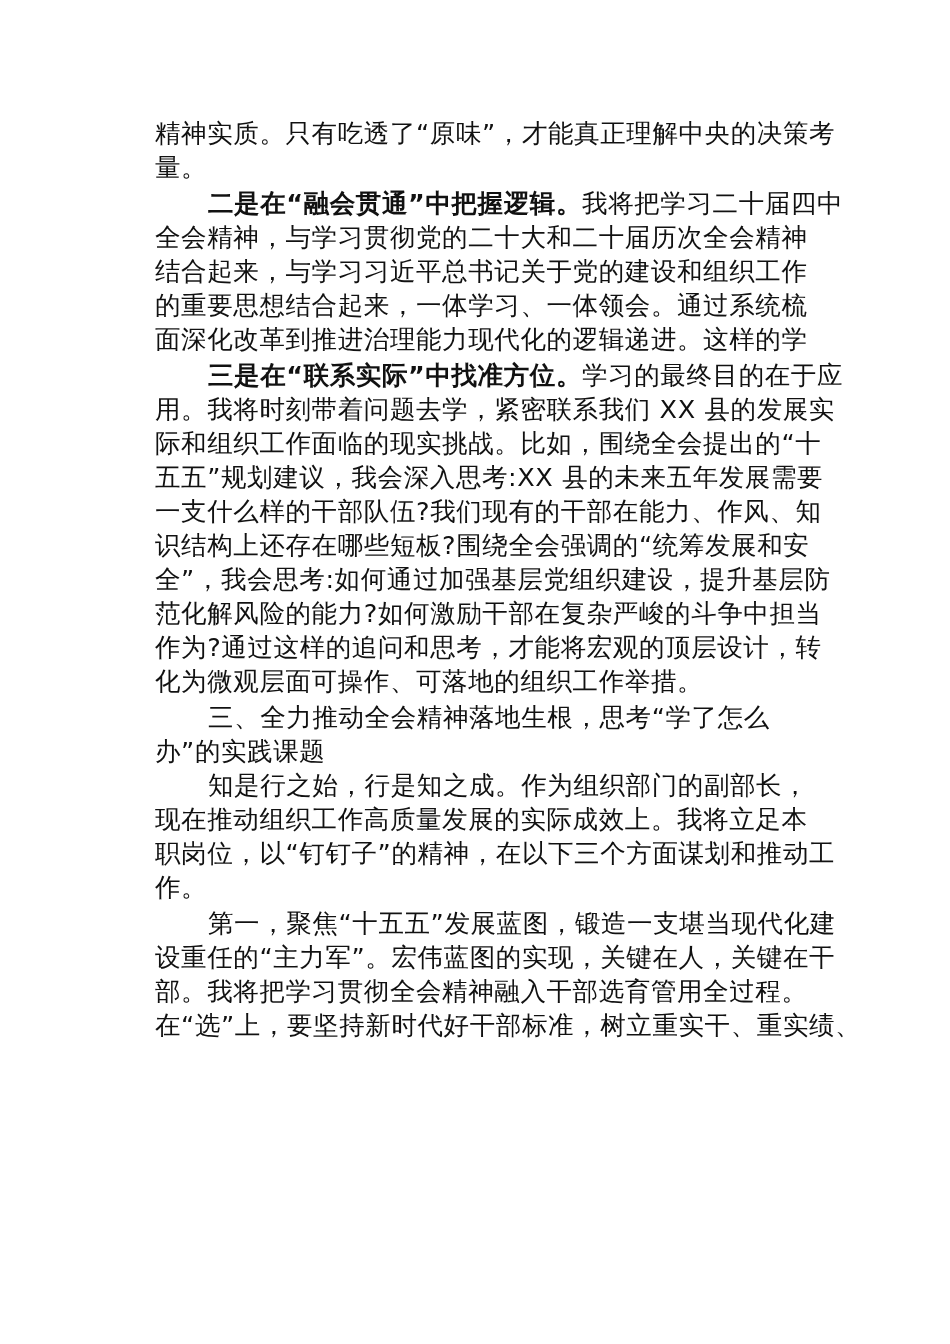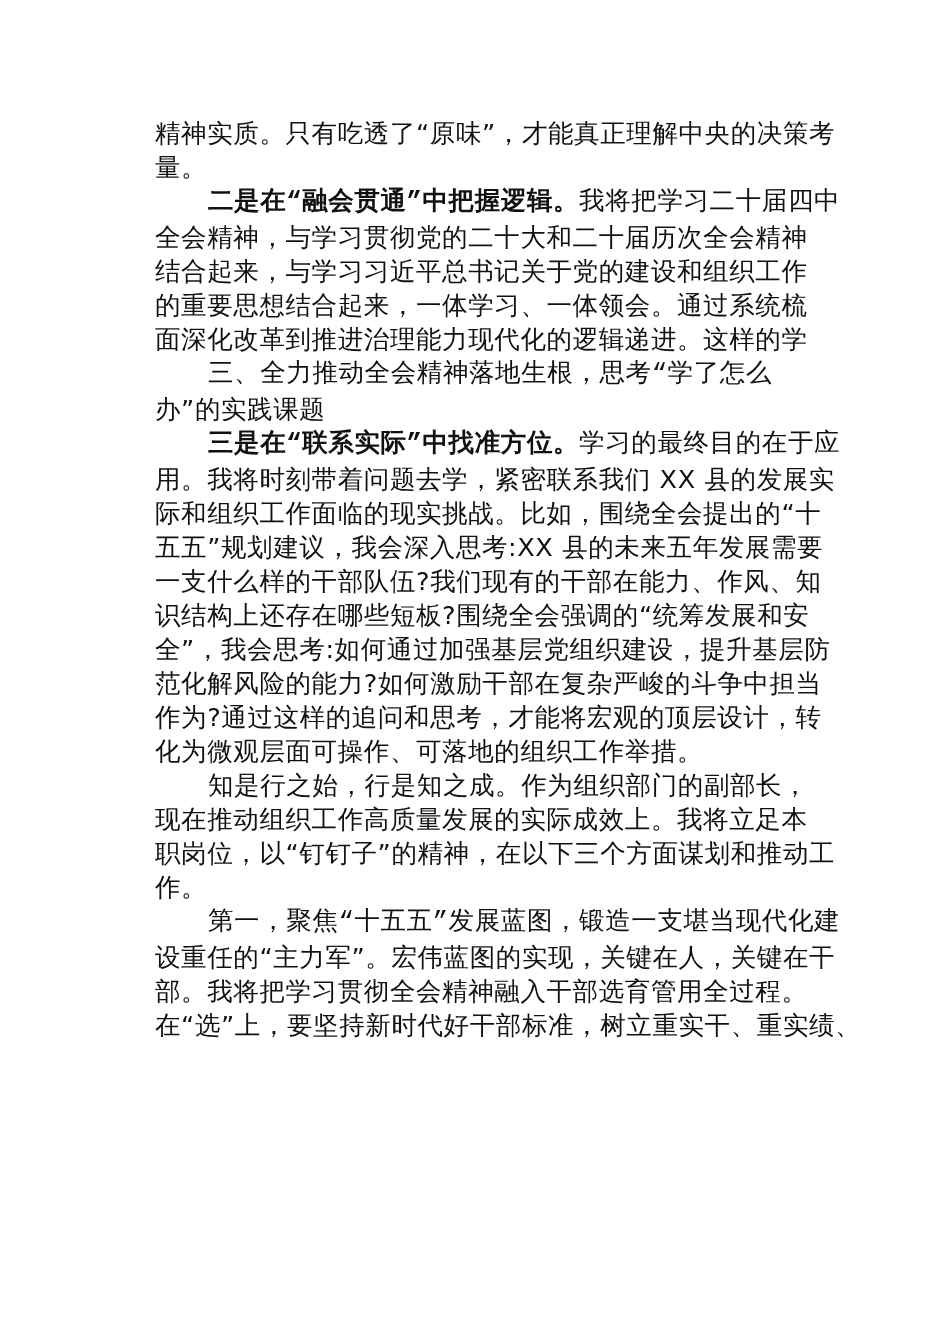--- a/index.html
+++ b/index.html
@@ -6,21 +6,21 @@
   body { width: 950px; height: 1344px; position: relative; overflow: hidden; }
   .page {
     position: absolute; left: 155px; top: 116px; width: 668px;
     font-family: "DejaVu Sans", "Liberation Sans", sans-serif;
     font-size: 25.5px; color: #111111;
   }
   .line {
     height: 34px; line-height: 34px; white-space: nowrap;
     letter-spacing: 0.6px;
   }
-  .line.gap { margin-top: 2px; font-family: Liberation Mono, monospace; }
+  .line.gap { margin-top: 2px; }
   .indent { padding-left: 53px; }
   .bold { font-weight: bold; }
 </style>
 </head>
 <body>
 
 <div class="page">
 
   <div>
     <div class="line">精神实质。只有吃透了“原味”，才能真正理解中央的决策考</div>
@@ -29,35 +29,35 @@
 
   <div class="gap">
     <div class="line indent gap"><span class="bold">二是在“融会贯通”中把握逻辑。</span><span>我将把学习二十届四中</span></div>
     <div class="line">全会精神，与学习贯彻党的二十大和二十届历次全会精神</div>
     <div class="line">结合起来，与学习习近平总书记关于党的建设和组织工作</div>
     <div class="line">的重要思想结合起来，一体学习、一体领会。通过系统梳</div>
     <div class="line">面深化改革到推进治理能力现代化的逻辑递进。这样的学</div>
   </div>
 
   <div>
-    <div class="line indent gap">三、全力推动全会精神落地生根，思考“学了怎么</div>
-    <div class="line">办”的实践课题</div>
-  </div>
-
-  <div>
     <div class="line indent gap"><span class="bold">三是在“联系实际”中找准方位。</span><span>学习的最终目的在于应</span></div>
     <div class="line">用。我将时刻带着问题去学，紧密联系我们 XX 县的发展实</div>
     <div class="line">际和组织工作面临的现实挑战。比如，围绕全会提出的“十</div>
     <div class="line">五五”规划建议，我会深入思考:XX 县的未来五年发展需要</div>
     <div class="line">一支什么样的干部队伍?我们现有的干部在能力、作风、知</div>
     <div class="line">识结构上还存在哪些短板?围绕全会强调的“统筹发展和安</div>
     <div class="line">全”，我会思考:如何通过加强基层党组织建设，提升基层防</div>
     <div class="line">范化解风险的能力?如何激励干部在复杂严峻的斗争中担当</div>
     <div class="line">作为?通过这样的追问和思考，才能将宏观的顶层设计，转</div>
     <div class="line">化为微观层面可操作、可落地的组织工作举措。</div>
+  </div>
+
+  <div>
+    <div class="line indent gap">三、全力推动全会精神落地生根，思考“学了怎么</div>
+    <div class="line">办”的实践课题</div>
   </div>
 
   <div>
     <div class="line indent">知是行之始，行是知之成。作为组织部门的副部长，</div>
     <div class="line">现在推动组织工作高质量发展的实际成效上。我将立足本</div>
     <div class="line">职岗位，以“钉钉子”的精神，在以下三个方面谋划和推动工</div>
     <div class="line">作。</div>
   </div>
 
   <div>

